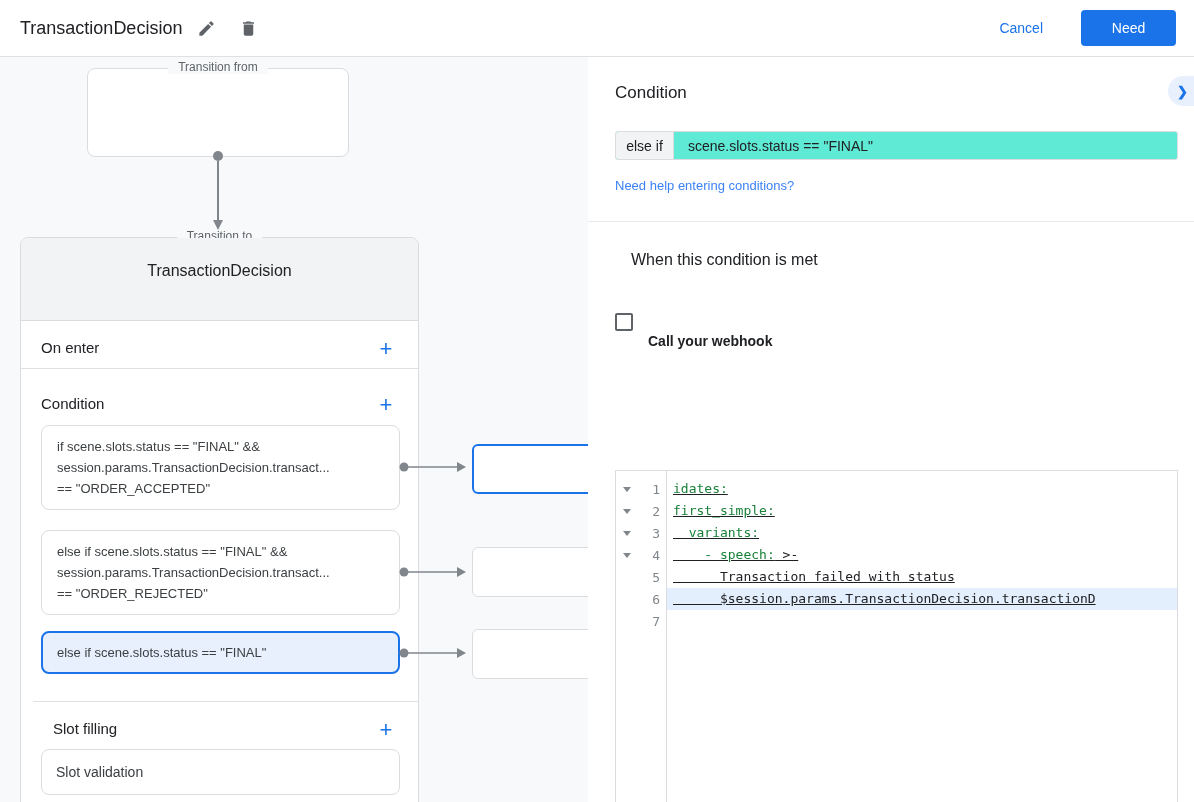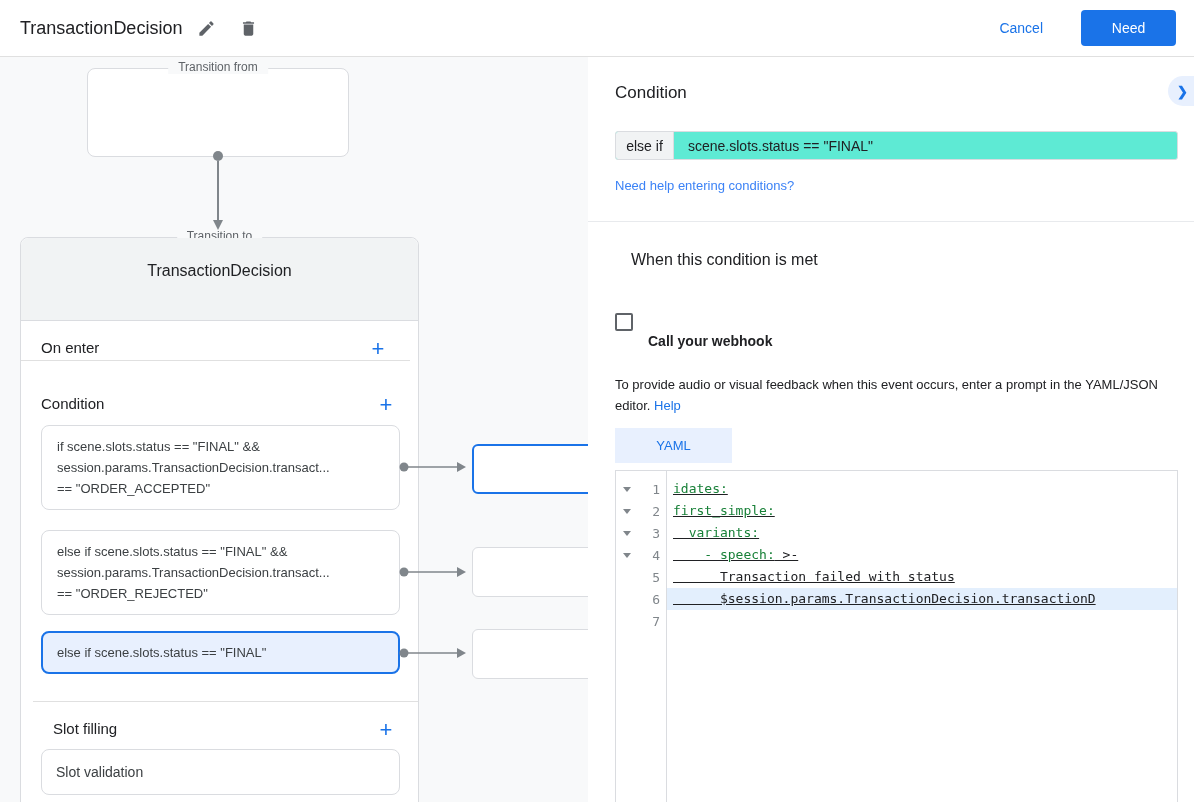--- a/index.html
+++ b/index.html
@@ -29,21 +29,21 @@
             padding:0 10px; font-size:12px; color:#5f6368; white-space:nowrap; }
   .from-value { position:absolute; left:0; right:0; top:38px; text-align:center; font-size:15px; color:#3c4043; }
 
   .to-box { position:absolute; left:20px; top:180px; width:399px; height:600px; background:#fff;
             border:1px solid #dadce0; border-radius:8px 8px 0 0; }
   .to-header { position:absolute; left:0; top:0; right:0; height:83px; background:#f1f3f4;
                border-bottom:1px solid #dadce0; border-radius:8px 8px 0 0; }
   .to-title { margin-top:24px; text-align:center; font-size:16px; color:#202124; }
   .to-subtitle { margin-top:6px; text-align:center; font-size:12px; color:#5f6368; }
 
-  .row-onenter { position:absolute; left:0; right:8px; top:83px; height:40px; border-bottom:1px solid #e0e0e0; }
+  .row-onenter { position:absolute; left:0; right:0; top:83px; height:48px; border-bottom:1px solid #e0e0e0; }
   .row-label { position:absolute; left:20px; top:18px; font-size:15px; color:#202124; }
   .plus-btn { position:absolute; right:18px; top:14px; width:28px; height:28px; border:none; background:none;
               color:#1a73e8; font-size:22px; font-weight:400; cursor:pointer; line-height:28px; text-align:center; }
 
   .cond-title-row { position:absolute; left:0; right:0; top:139px; height:48px; }
   .cond-cards { position:absolute; left:20px; top:187px; width:359px; }
   .cond-card { background:#fff; border:1px solid #dadce0; border-radius:8px; padding:10px 15px;
                font-size:13px; line-height:21px; color:#3c4043; cursor:pointer; }
   .cond-card + .cond-card { margin-top:20px; }
   .cond-card.selected { background:#e8f0fe; border:2px solid #1a73e8; padding:9px 14px; margin-top:16px; }
@@ -209,24 +209,22 @@
     <div class="panel-divider"></div>
 
     <div class="when-heading">When this condition is met</div>
 
     <div class="check-row row-webhook">
       <div class="checkbox"></div>
       <div class="check-label">Call your webhook</div>
     </div>
 
 
-    <div class="helper"><span>To provide audio or visual feedback when this event occurs, enter a prompt in the YAML/JSON editor. </span><a>Help</a></div>
 
     <div class="tabs">
-      <button class="tab active">YAML</button>
     </div>
 
     <div class="editor">
       <div class="gutter-bg"></div>
       <div class="editor-lines" id="editor-lines">
           <div class="eline">
             <div class="fold">
               <div class="fold-arrow"></div>
             </div>
             <div class="lnum">1</div>

